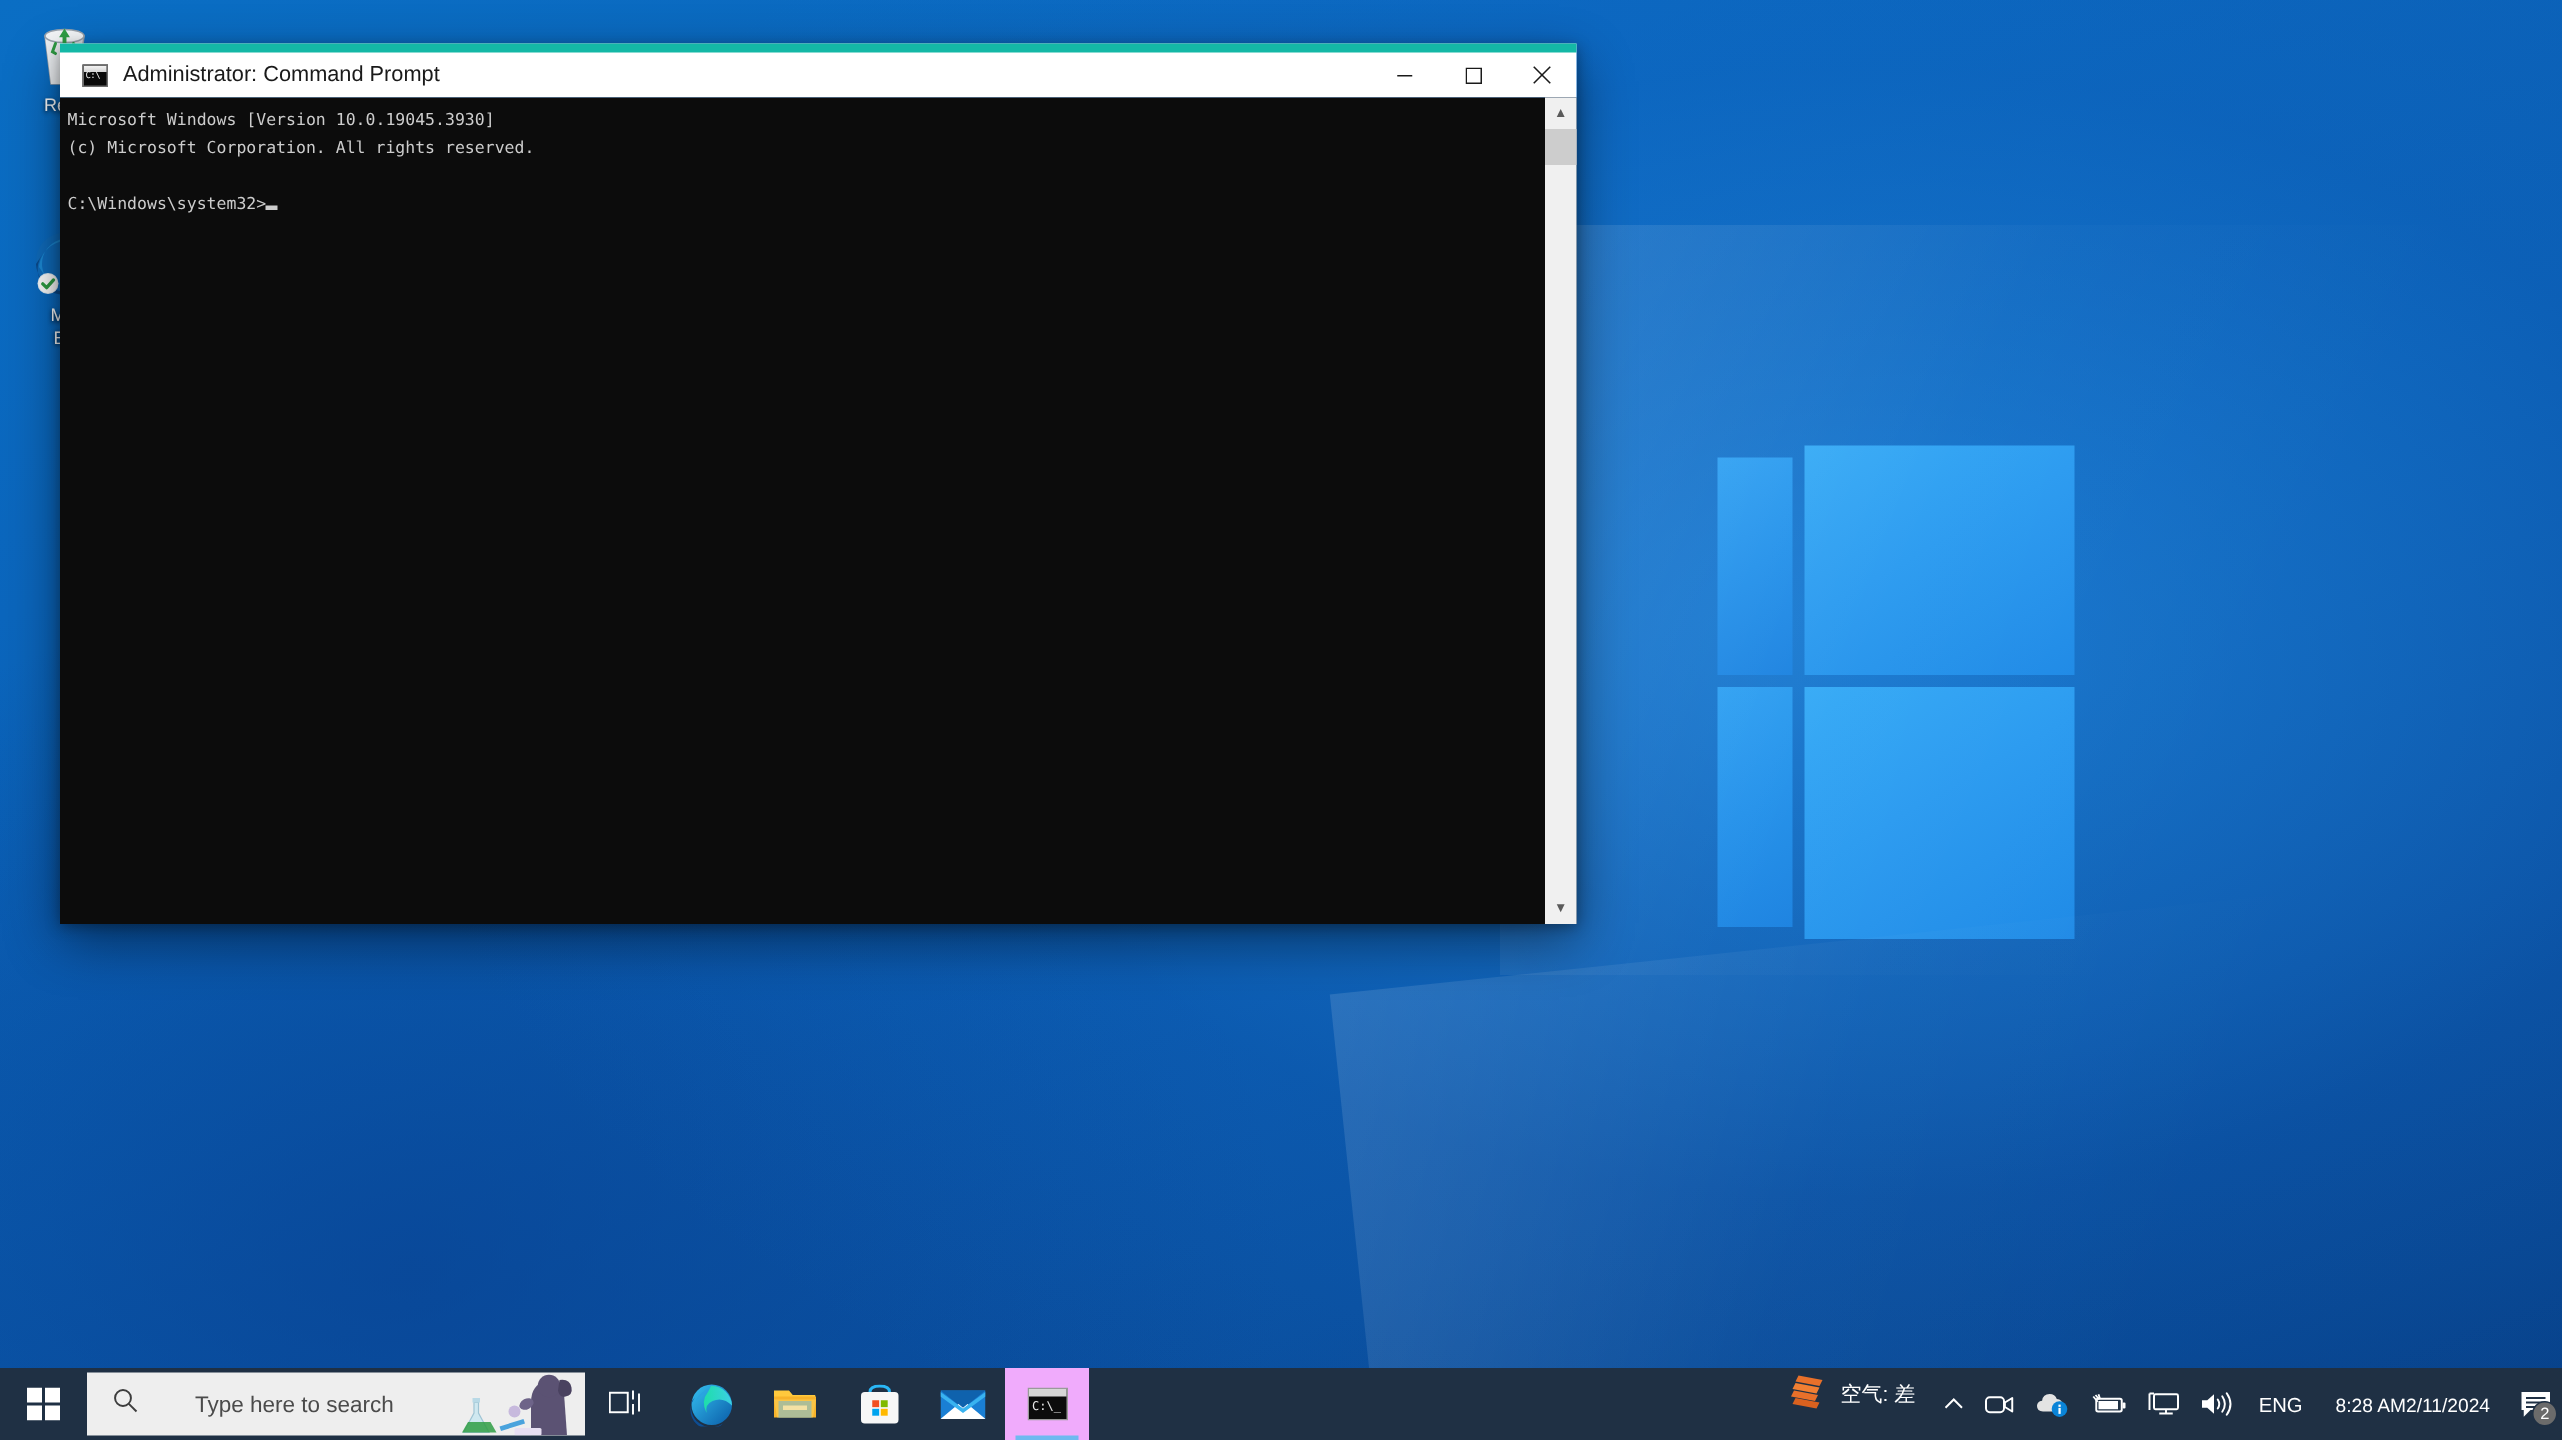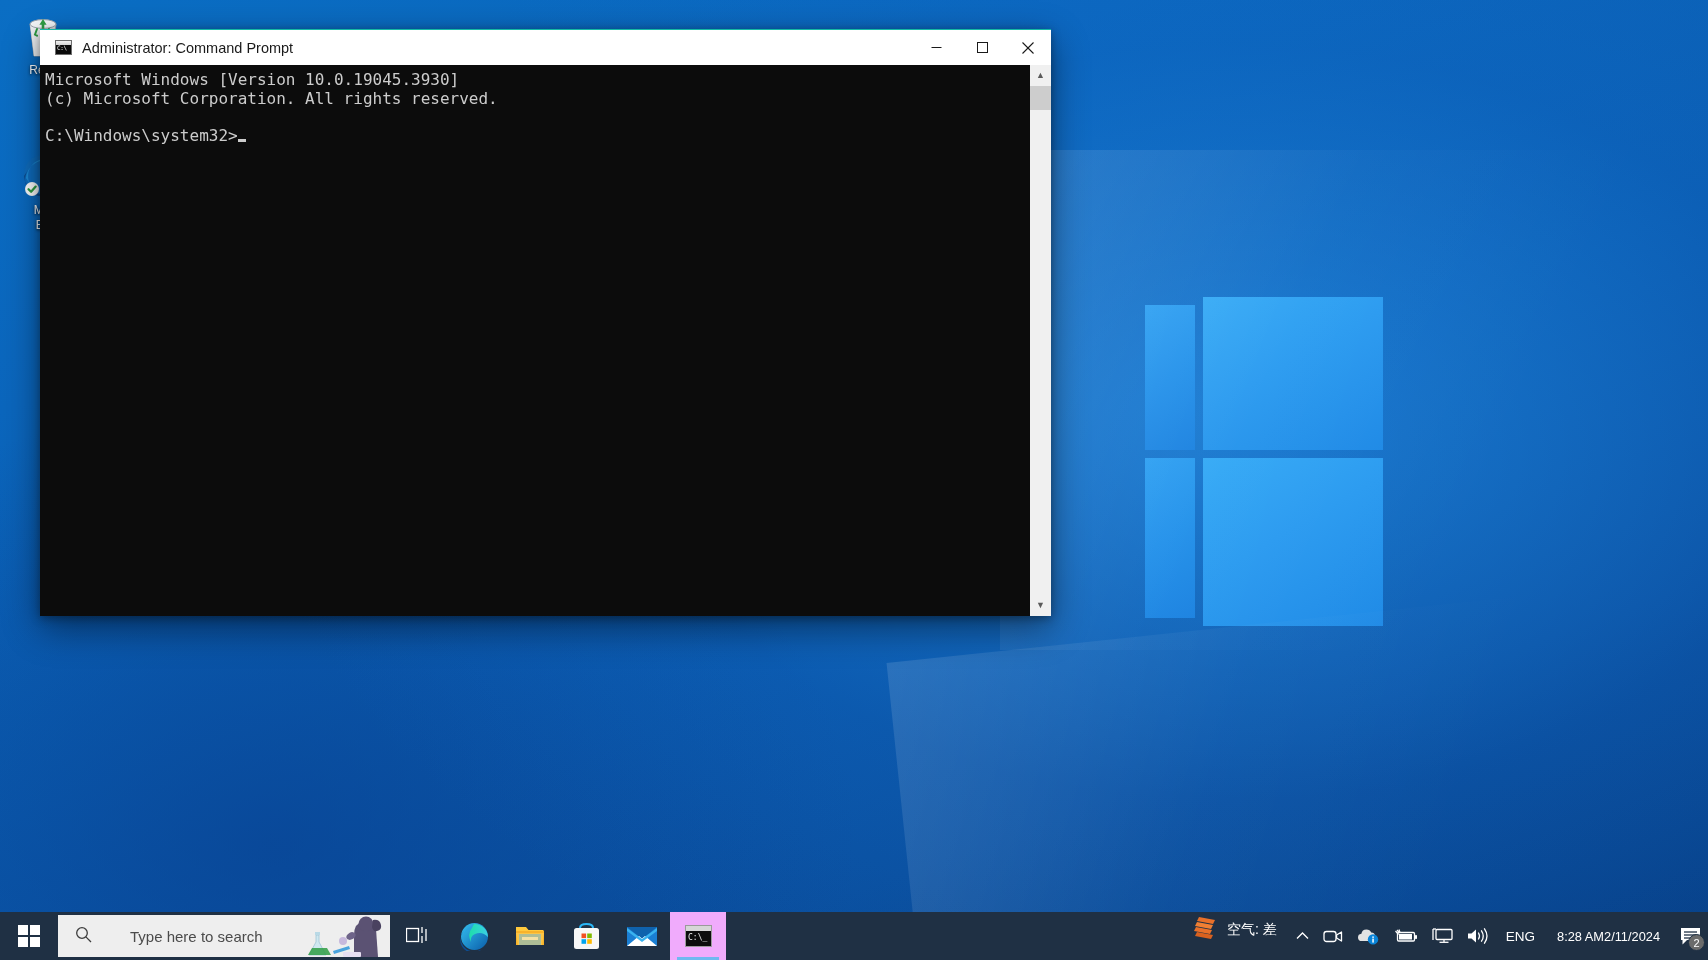--- a/index.html
+++ b/index.html
@@ -40,21 +40,21 @@
 
   
   #cmd-window {
     position:absolute; left:40px; top:29px;
     width:1011px; height:587px;
     box-shadow:0 12px 34px rgba(0,0,0,0.45), 0 2px 9px rgba(0,0,0,0.35);
   }
   #cmd-titlebar {
     height:36px; background:#ffffff;
     display:flex; align-items:center;
-    border-top:1px solid #14b8a6;
+    border-top:6px solid #14b8a6;
   }
   #cmd-title-icon {
     width:17px; height:15px; margin-left:15px; margin-right:10px;
     background:#0a0a0a; border:1px solid #6d6d6d; position:relative; flex:none;
   }
   #cmd-title-icon::before {
     content:""; position:absolute; left:0; right:0; top:0; height:4px;
     background:linear-gradient(#f2f2f2,#d4d4d4);
   }
   #cmd-title-icon::after {
@@ -73,21 +73,21 @@
   .winbtn svg { display:block; }
 
   #cmd-body {
     position:absolute; left:0; right:0; top:36px; bottom:0;
     background:#0c0c0c; display:flex;
   }
   #cmd-text {
     flex:1; padding:6px 0 0 5px;
     color:#cccccc;
     font-family:"DejaVu Sans Mono", monospace;
-    font-size:16px; line-height:18.6px;
+    font-size:11px; line-height:18.6px;
     white-space:pre;
   }
   #cmd-cursor {
     display:inline-block; width:8px; height:3px;
     background:#cccccc; vertical-align:-1px;
   }
   #cmd-scrollbar {
     width:21px; background:#f0f0f0; position:relative; flex:none;
   }
   .sb-arrow {

